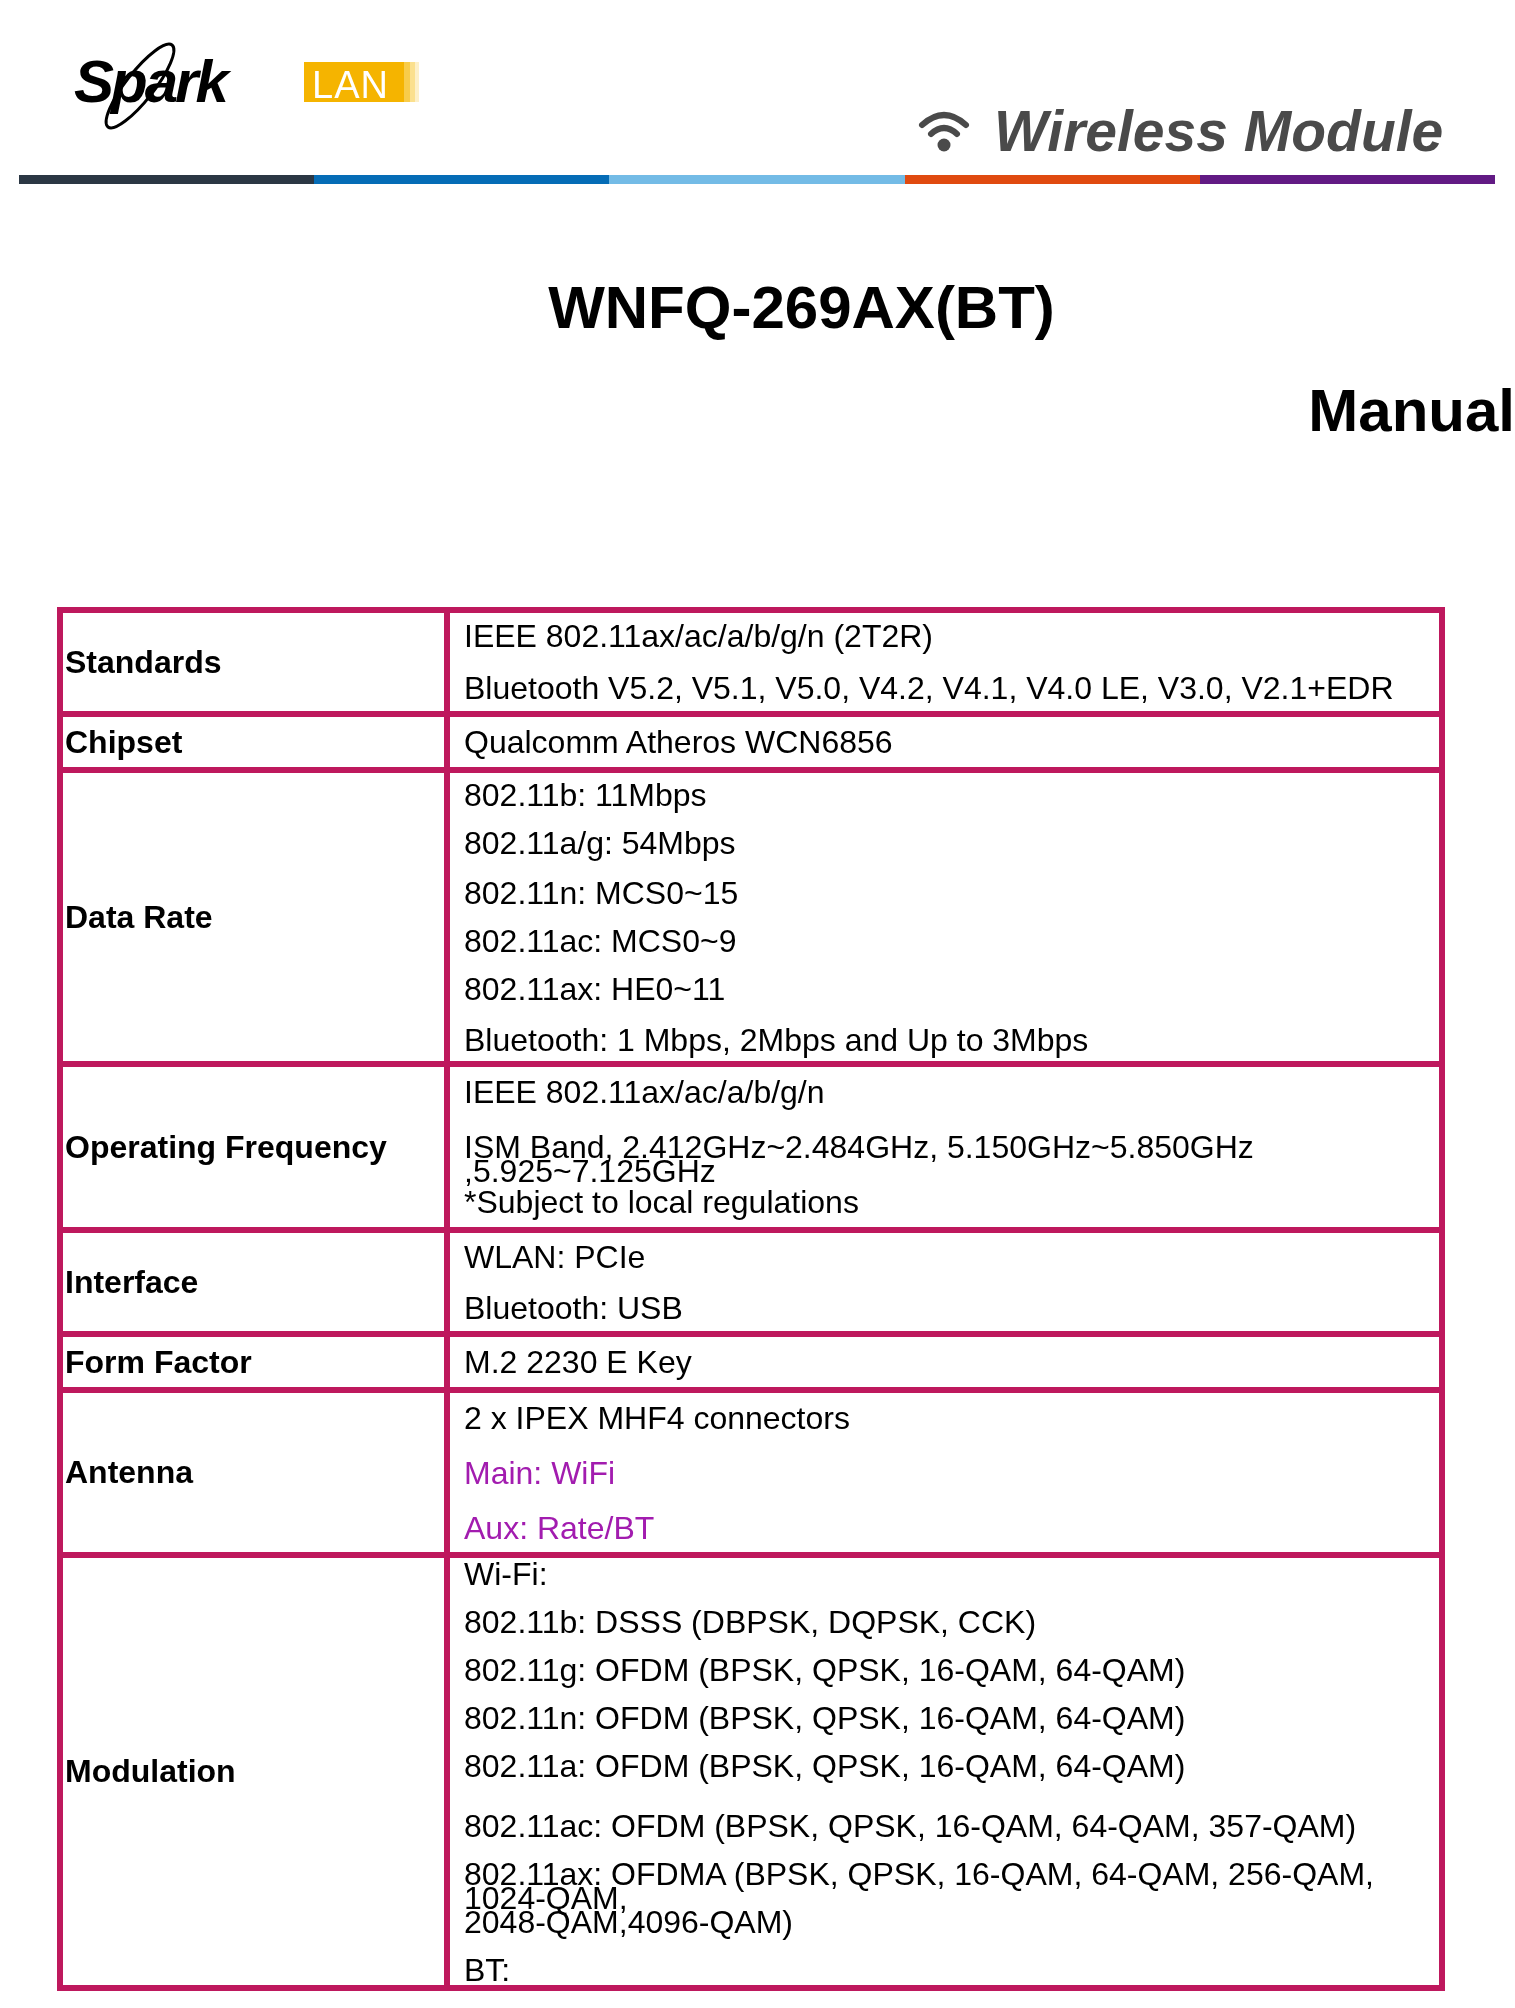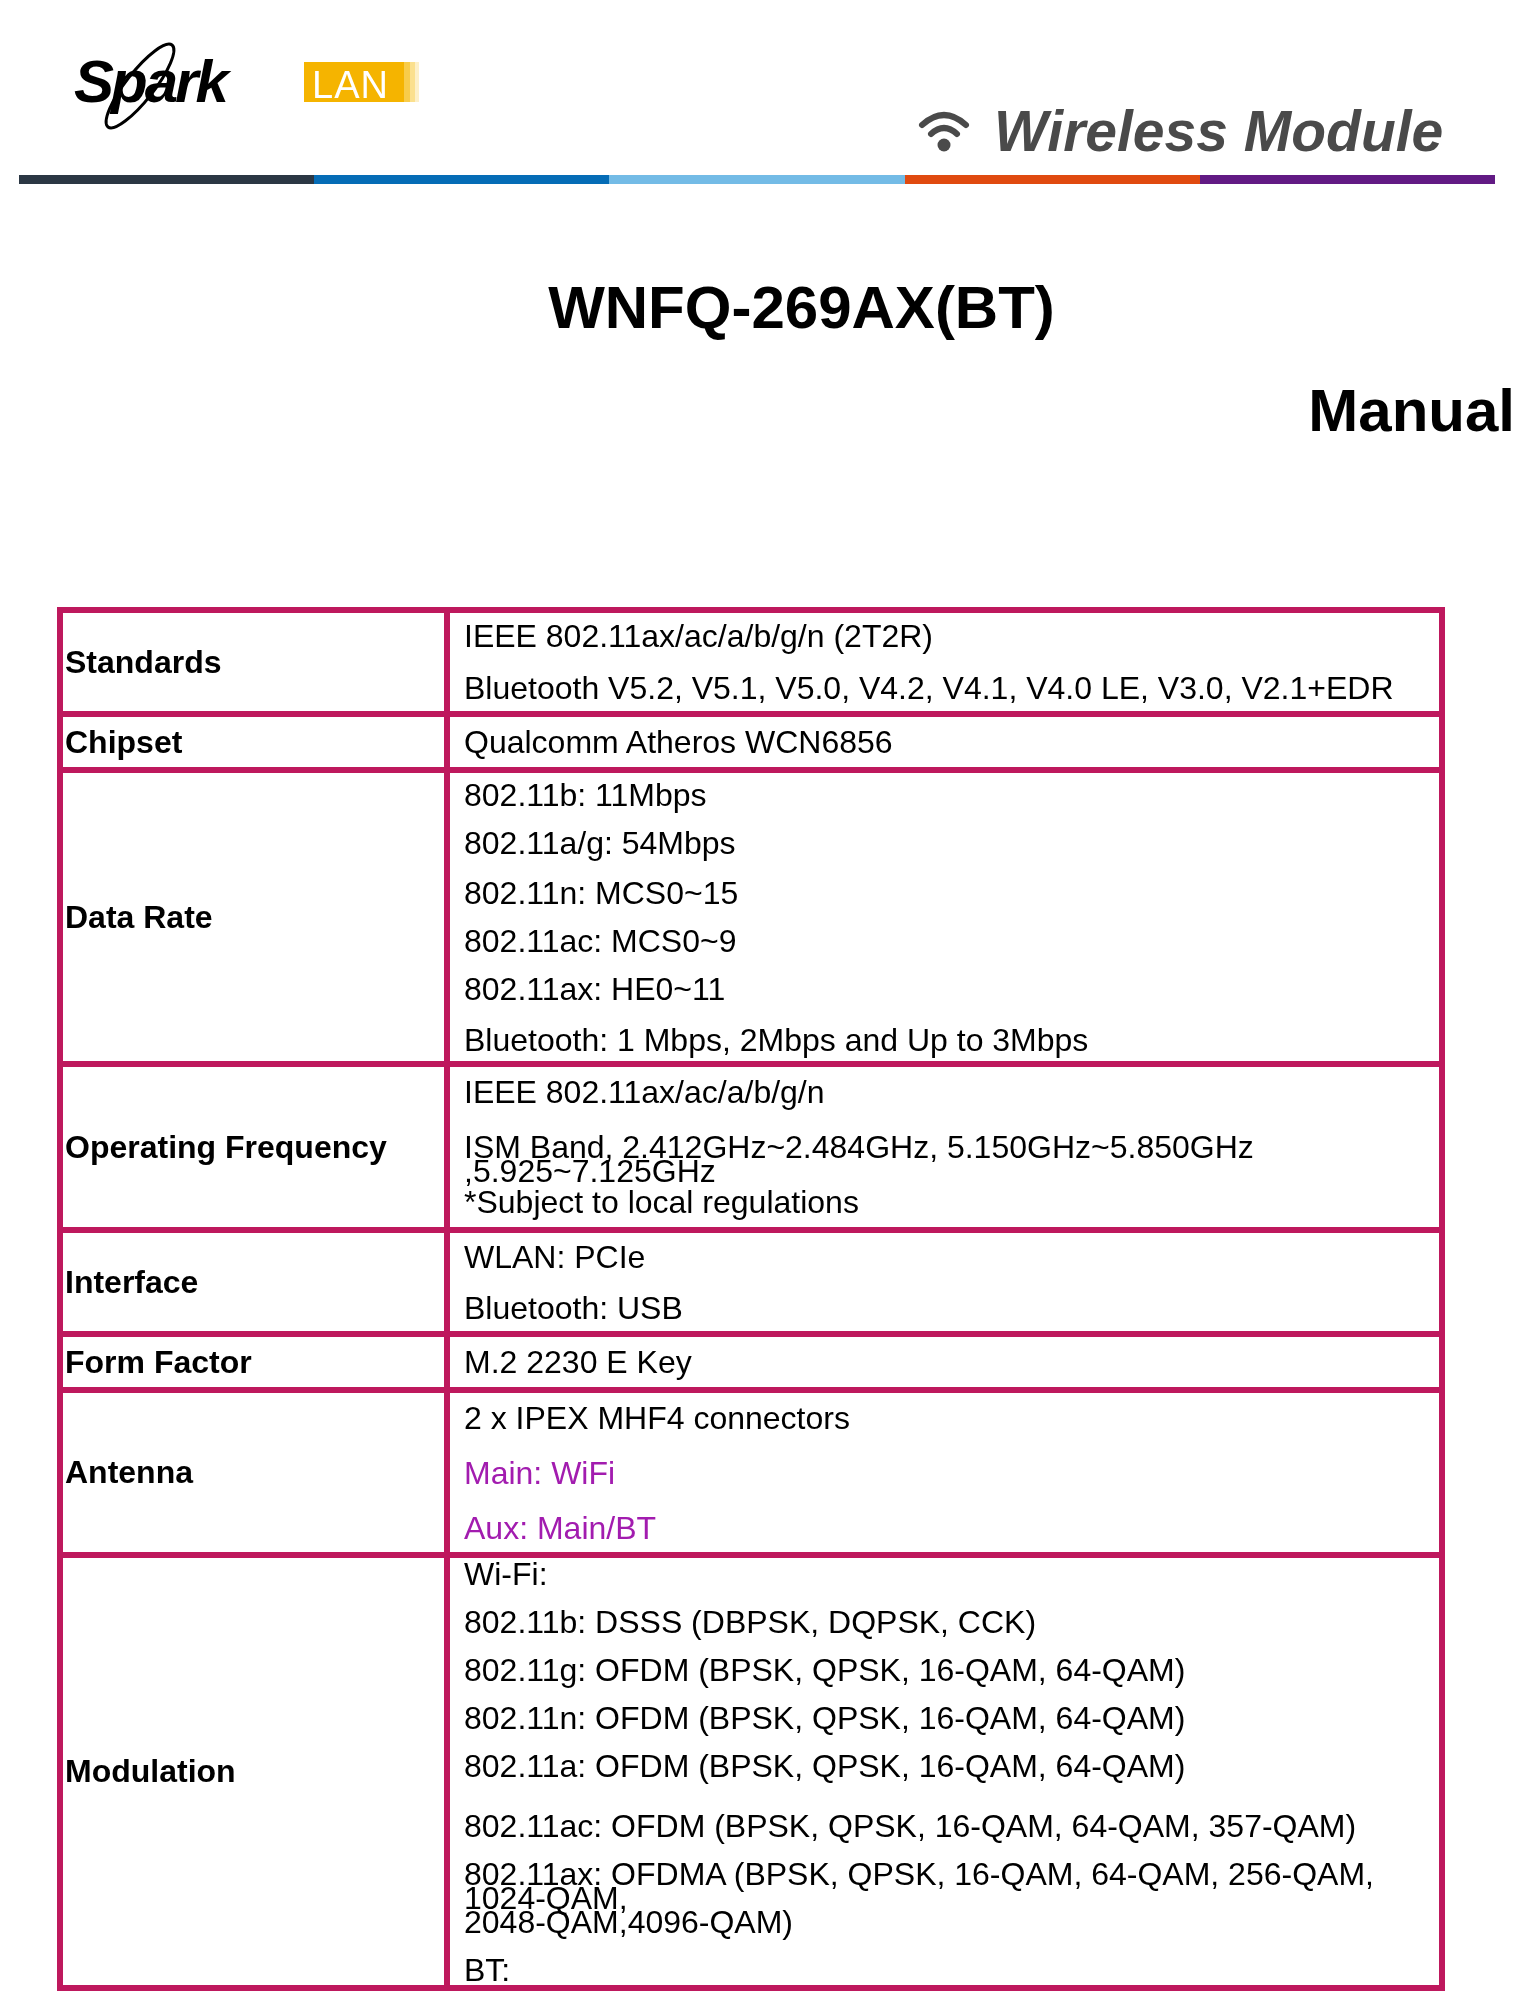--- a/index.html
+++ b/index.html
@@ -102,21 +102,21 @@
   </tr>
   <tr style="height:56px">
     <td class="label">Form Factor</td>
     <td class="value">M.2 2230 E Key</td>
   </tr>
   <tr style="height:165px">
     <td class="label">Antenna</td>
     <td class="value">
       <div class="line" style="margin-bottom:31px">2 x IPEX MHF4 connectors</div>
       <div class="line muted" style="margin-bottom:31px">Main: WiFi</div>
-      <div class="line muted">Aux: Main/BT</div>
+      <div class="line muted">Aux: Rate/BT</div>
     </td>
   </tr>
   <tr style="height:433px">
     <td class="label">Modulation</td>
     <td class="value">
       <div class="line" style="margin-bottom:24px">Wi-Fi:</div>
       <div class="line" style="margin-bottom:24px">802.11b: DSSS (DBPSK, DQPSK, CCK)</div>
       <div class="line" style="margin-bottom:24px">802.11g: OFDM (BPSK, QPSK, 16-QAM, 64-QAM)</div>
       <div class="line" style="margin-bottom:24px">802.11n: OFDM (BPSK, QPSK, 16-QAM, 64-QAM)</div>
       <div class="line" style="margin-bottom:36px">802.11a: OFDM (BPSK, QPSK, 16-QAM, 64-QAM)</div>

